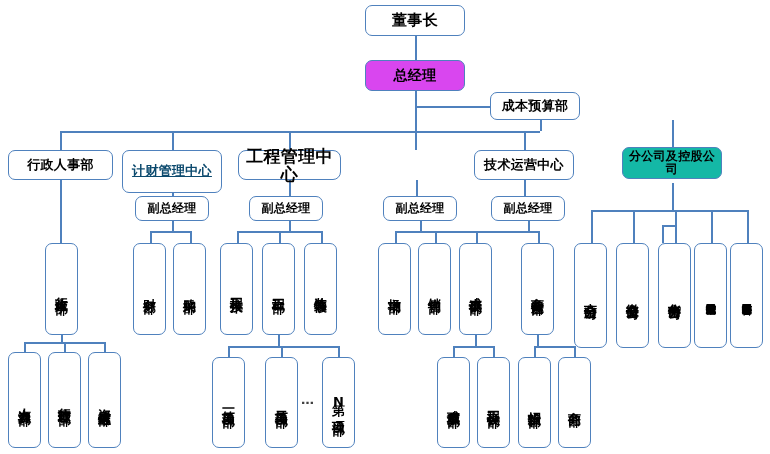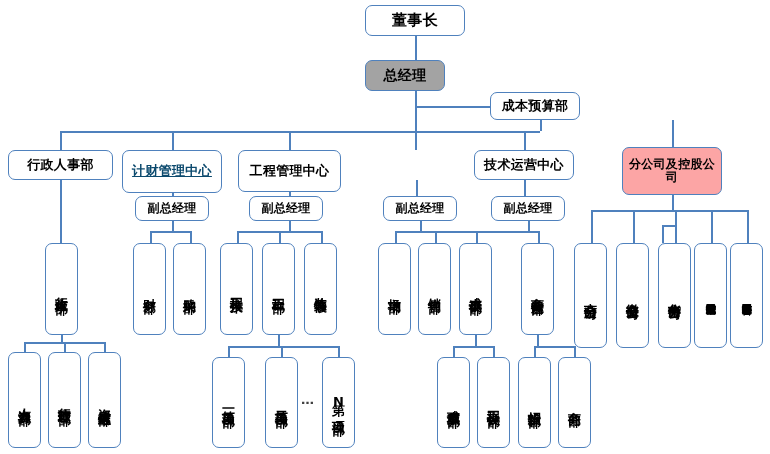--- a/index.html
+++ b/index.html
@@ -111,27 +111,27 @@
     <div class="line vline" style="background: rgb(79, 129, 189); left: 338px; top: 346px; height: 11px;"></div>
     <div class="line vline" style="background: rgb(79, 129, 189); left: 475px; top: 335px; height: 11px;"></div>
     <div class="line hline" style="background: rgb(79, 129, 189); left: 453px; top: 346px; width: 40px;"></div>
     <div class="line vline" style="background: rgb(79, 129, 189); left: 453px; top: 346px; height: 11px;"></div>
     <div class="line vline" style="background: rgb(79, 129, 189); left: 493px; top: 346px; height: 11px;"></div>
     <div class="line vline" style="background: rgb(79, 129, 189); left: 537px; top: 335px; height: 11px;"></div>
     <div class="line hline" style="background: rgb(79, 129, 189); left: 534px; top: 346px; width: 40px;"></div>
     <div class="line vline" style="background: rgb(79, 129, 189); left: 534px; top: 346px; height: 11px;"></div>
     <div class="line vline" style="background: rgb(79, 129, 189); left: 574px; top: 346px; height: 11px;"></div>
     <div class="node" style="left: 365px; top: 5px; width: 100px; height: 31px; font-size: 15px; border-color: rgb(79, 129, 189); background: rgb(255, 255, 255); color: rgb(0, 0, 0);">董事长</div>
-    <div class="node" style="left: 365px; top: 60px; width: 80px; height: 31px; font-size: 14px; border-color: rgb(79, 129, 189); background: #a3a3a3; color: rgb(0, 0, 0);">总经理</div>
+    <div class="node" style="left: 365px; top: 60px; width: 100px; height: 31px; font-size: 14px; border-color: rgb(79, 129, 189); background: #d946ef; color: rgb(0, 0, 0);">总经理</div>
     <div class="node" style="left: 490px; top: 92px; width: 90px; height: 28px; font-size: 13px; border-color: rgb(79, 129, 189); background: rgb(255, 255, 255); color: rgb(0, 0, 0);">成本预算部</div>
     <div class="node" style="left: 8px; top: 150px; width: 105px; height: 30px; font-size: 13px; border-color: rgb(79, 129, 189); background: rgb(255, 255, 255); color: rgb(0, 0, 0);">行政人事部</div>
     <div class="node" style="left: 122px; top: 150px; width: 100px; height: 43px; font-size: 13px; border-color: rgb(79, 129, 189); background: rgb(255, 255, 255); color: #0c4a6e; text-decoration: underline;">计财管理中心</div>
-    <div class="node" style="left: 238px; top: 150px; width: 103px; height: 42px; font-size: 13px; border-color: rgb(79, 129, 189); background: rgb(255, 255, 255); color: rgb(0, 0, 0);">工程管理中心</div>
+    <div class="node" style="left: 238px; top: 150px; width: 103px; height: 30px; font-size: 17px; border-color: rgb(79, 129, 189); background: rgb(255, 255, 255); color: rgb(0, 0, 0); border-radius: 8px;">工程管理中心</div>
     <div class="node" style="left: 474px; top: 150px; width: 100px; height: 30px; font-size: 13px; border-color: rgb(79, 129, 189); background: rgb(255, 255, 255); color: rgb(0, 0, 0);">技术运营中心</div>
-    <div class="node" style="left: 622px; top: 147px; width: 100px; height: 48px; font-size: 12px; border-color: rgb(79, 129, 189); background: #fca5a5; color: rgb(0, 0, 0); text-align: center;">分公司及控股公司</div>
+    <div class="node" style="left: 622px; top: 147px; width: 100px; height: 32px; font-size: 12px; border-color: rgb(79, 129, 189); background: #14b8a6; color: rgb(0, 0, 0); text-align: center;">分公司及控股公司</div>
     <div class="node" style="left: 135px; top: 196px; width: 74px; height: 25px; font-size: 12px; border-color: rgb(79, 129, 189); background: rgb(255, 255, 255); color: rgb(0, 0, 0);">副总经理</div>
     <div class="node" style="left: 249px; top: 196px; width: 74px; height: 25px; font-size: 12px; border-color: rgb(79, 129, 189); background: rgb(255, 255, 255); color: rgb(0, 0, 0);">副总经理</div>
     <div class="node" style="left: 383px; top: 196px; width: 74px; height: 25px; font-size: 12px; border-color: rgb(79, 129, 189); background: rgb(255, 255, 255); color: rgb(0, 0, 0);">副总经理</div>
     <div class="node" style="left: 491px; top: 196px; width: 74px; height: 25px; font-size: 12px; border-color: rgb(79, 129, 189); background: rgb(255, 255, 255); color: rgb(0, 0, 0);">副总经理</div>
     <div class="node v" style="left: 45px; top: 243px; width: 33px; height: 92px; font-size: 13px; border-color: rgb(79, 129, 189); background: rgb(255, 255, 255); color: rgb(0, 0, 0);">行政人事部</div>
     <div class="node v" style="left: 133px; top: 243px; width: 33px; height: 92px; font-size: 13px; border-color: rgb(79, 129, 189); background: rgb(255, 255, 255); color: rgb(0, 0, 0);">财务部</div>
     <div class="node v" style="left: 173px; top: 243px; width: 33px; height: 92px; font-size: 13px; border-color: rgb(79, 129, 189); background: rgb(255, 255, 255); color: rgb(0, 0, 0);">采购部</div>
     <div class="node v" style="left: 220px; top: 243px; width: 33px; height: 92px; font-size: 13px; border-color: rgb(79, 129, 189); background: rgb(255, 255, 255); color: rgb(0, 0, 0);">工程技术</div>
     <div class="node v" style="left: 262px; top: 243px; width: 33px; height: 92px; font-size: 13px; border-color: rgb(79, 129, 189); background: rgb(255, 255, 255); color: rgb(0, 0, 0);">工程部</div>
     <div class="node v" style="left: 304px; top: 243px; width: 33px; height: 92px; font-size: 13px; border-color: rgb(79, 129, 189); background: rgb(255, 255, 255); color: rgb(0, 0, 0);">装饰装修</div>

